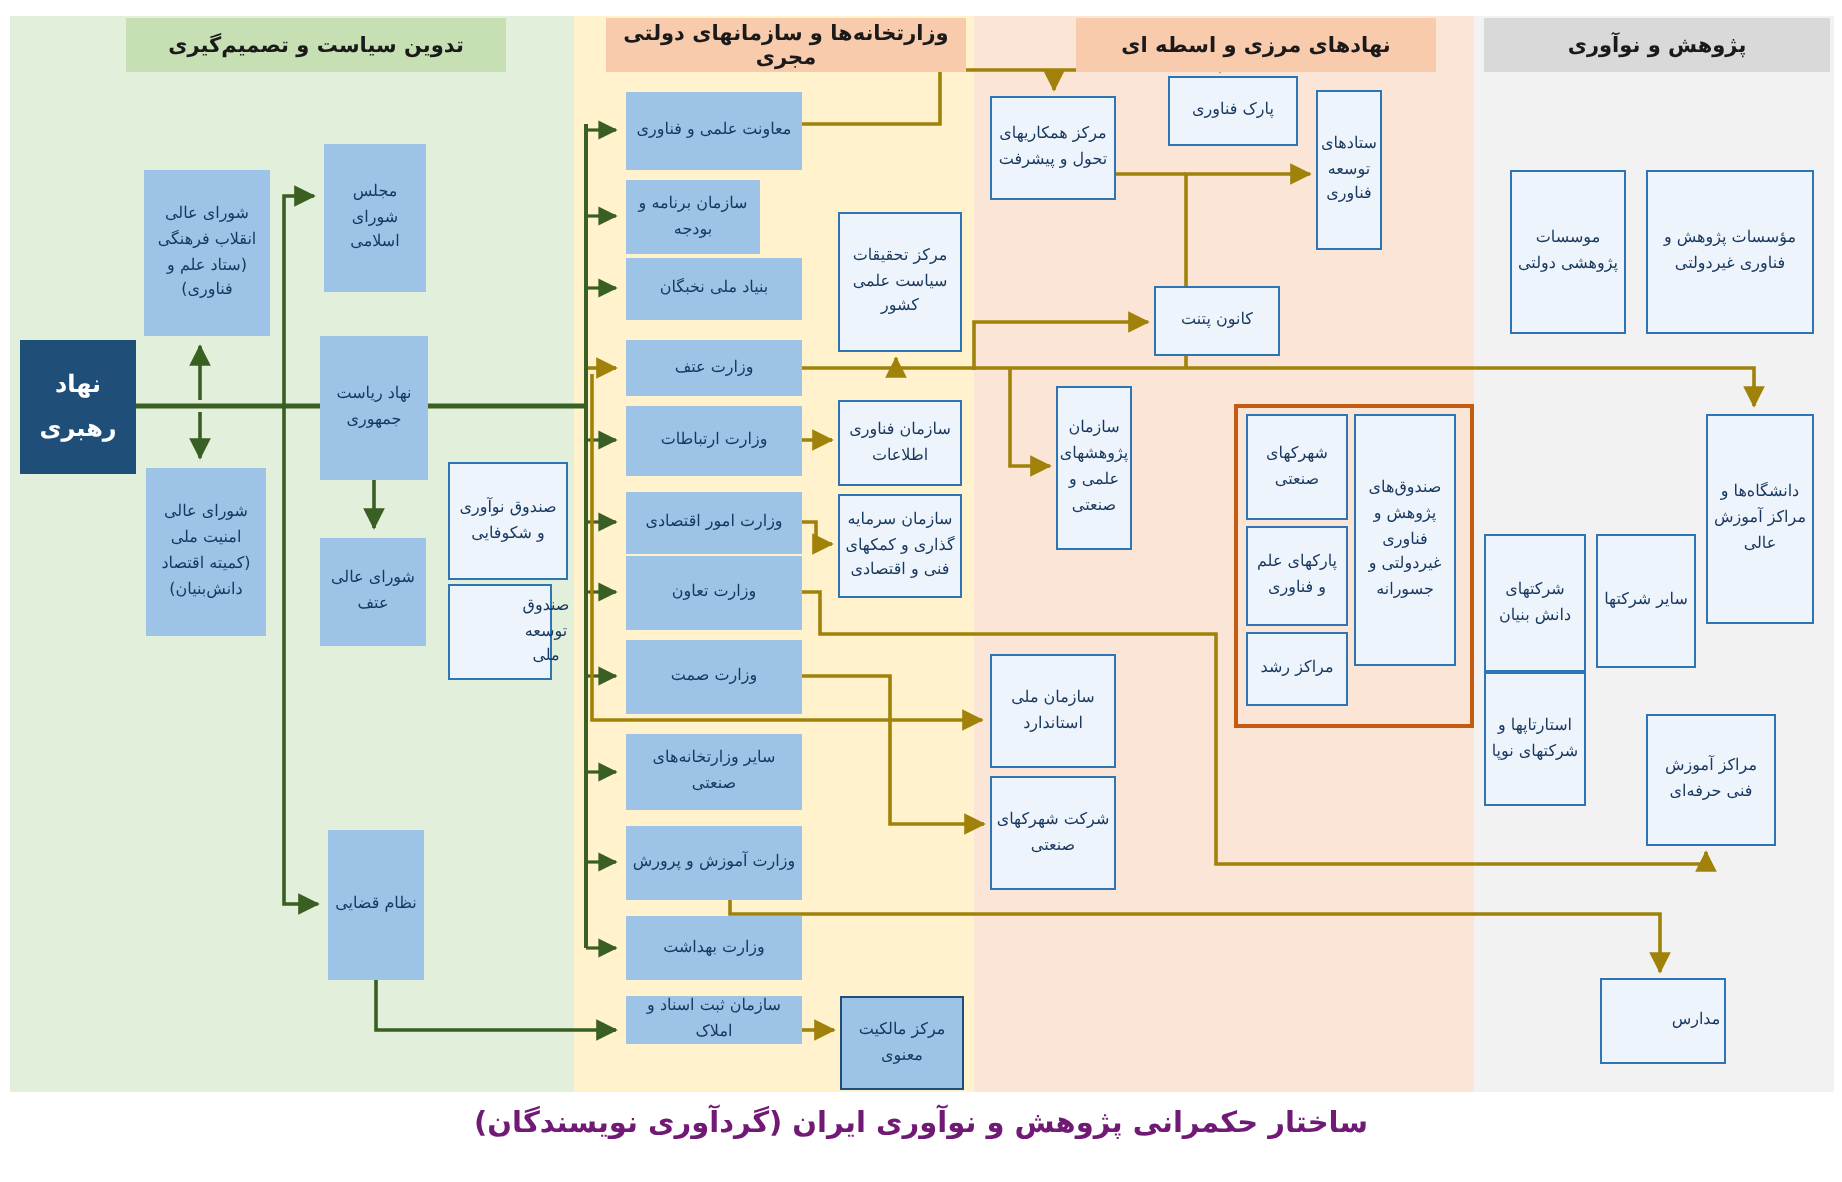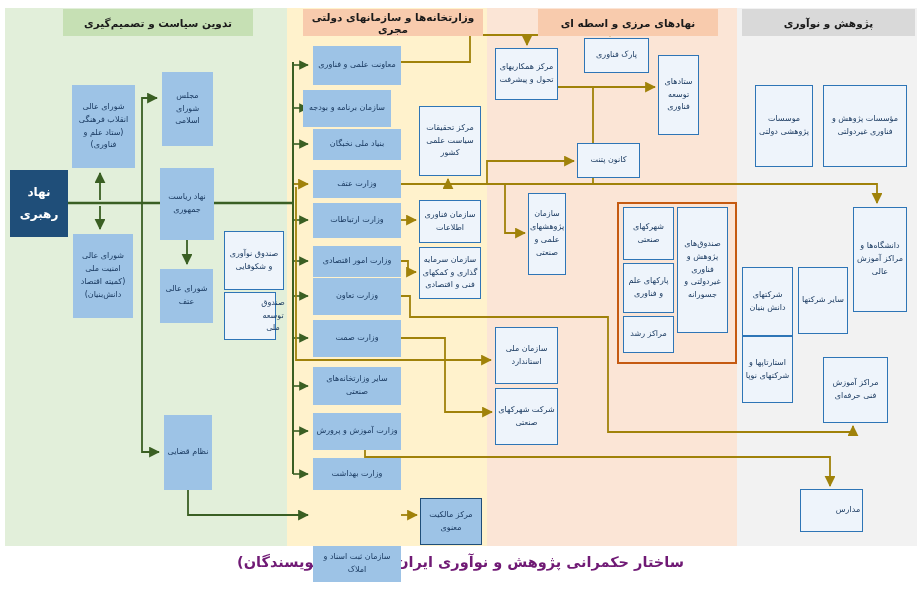--- a/index.html
+++ b/index.html
@@ -97,38 +97,38 @@
       <div class="node leader" style="left: 10px; top: 170px; width: 58px; height: 67px;">نهاد رهبری</div>
       <div class="node plain" style="left: 72px; top: 85px; width: 63px; height: 83px;">شورای عالی انقلاب فرهنگی (ستاد علم و فناوری)</div>
       <div class="node plain" style="left: 162px; top: 64px; width: 51px; height: 74px; margin-top: 8px;">مجلس شورای اسلامی</div>
       <div class="node plain" style="left: 160px; top: 168px; width: 54px; height: 72px;">نهاد ریاست جمهوری</div>
       <div class="node plain" style="left: 73px; top: 234px; width: 60px; height: 84px;">شورای عالی امنیت ملی (کمیته اقتصاد دانش‌بنیان)</div>
       <div class="node plain" style="left: 160px; top: 269px; width: 53px; height: 54px;">شورای عالی عتف</div>
       <div class="node bordered" style="left: 224px; top: 231px; width: 60px; height: 59px;">صندوق نوآوری و شکوفایی</div>
       <div class="node bordered" style="left: 224px; top: 292px; width: 41px; height: 48px; padding-left: 48px;">صندوق توسعه ملی</div>
       <div class="node plain" style="left: 164px; top: 415px; width: 48px; height: 75px;">نظام قضایی</div>
       <div class="node plain" style="left: 313px; top: 46px; width: 88px; height: 39px;">معاونت علمی و فناوری</div>
-      <div class="node plain" style="left: 303px; top: 90px; width: 88px; height: 37px;">سازمان برنامه و بودجه</div>
+      <div class="node plain" style="left: 313px; top: 90px; width: 67px; height: 37px;">سازمان برنامه و بودجه</div>
       <div class="node plain" style="left: 313px; top: 129px; width: 88px; height: 31px;">بنیاد ملی نخبگان</div>
       <div class="node plain" style="left: 313px; top: 170px; width: 88px; height: 28px;">وزارت عتف</div>
       <div class="node plain" style="left: 313px; top: 203px; width: 88px; height: 35px;">وزارت ارتباطات</div>
       <div class="node plain" style="left: 313px; top: 246px; width: 88px; height: 31px;">وزارت امور اقتصادی</div>
       <div class="node plain" style="left: 313px; top: 278px; width: 88px; height: 37px;">وزارت تعاون</div>
       <div class="node plain" style="left: 313px; top: 320px; width: 88px; height: 37px;">وزارت صمت</div>
       <div class="node plain" style="left: 313px; top: 367px; width: 88px; height: 38px;">سایر وزارتخانه‌های صنعتی</div>
       <div class="node plain" style="left: 313px; top: 413px; width: 88px; height: 37px;">وزارت آموزش و پرورش</div>
       <div class="node plain" style="left: 313px; top: 458px; width: 88px; height: 32px;">وزارت بهداشت</div>
-      <div class="node plain" style="left: 313px; top: 498px; width: 88px; height: 36px; margin-top: 48px;">سازمان ثبت اسناد و املاک</div>
+      <div class="node plain" style="left: 313px; top: 498px; width: 88px; height: 24px;">سازمان ثبت اسناد و املاک</div>
       <div class="node bordered" style="left: 419px; top: 106px; width: 62px; height: 70px;">مرکز تحقیقات سیاست علمی کشور</div>
       <div class="node bordered" style="left: 419px; top: 200px; width: 62px; height: 43px;">سازمان فناوری اطلاعات</div>
       <div class="node bordered" style="left: 419px; top: 247px; width: 62px; height: 52px;">سازمان سرمایه گذاری و کمکهای فنی و اقتصادی</div>
       <div class="node special" style="left: 420px; top: 498px; width: 62px; height: 47px;">مرکز مالکیت معنوی</div>
       <div class="node bordered" style="left: 495px; top: 48px; width: 63px; height: 52px;">مرکز همکاریهای تحول و پیشرفت</div>
       <div class="node bordered" style="left: 584px; top: 38px; width: 65px; height: 35px;">پارک فناوری</div>
-      <div class="node bordered" style="left: 658px; top: 45px; width: 41px; height: 80px; margin-top: 10px;">ستادهای توسعه فناوری</div>
+      <div class="node bordered" style="left: 658px; top: 45px; width: 33px; height: 80px;">ستادهای توسعه فناوری</div>
       <div class="node bordered" style="left: 577px; top: 143px; width: 63px; height: 35px;">کانون پتنت</div>
       <div class="node bordered" style="left: 528px; top: 193px; width: 38px; height: 82px;">سازمان پژوهشهای علمی و صنعتی</div>
       <div class="node bordered" style="left: 623px; top: 207px; width: 51px; height: 53px;">شهرکهای صنعتی</div>
       <div class="node bordered" style="left: 623px; top: 263px; width: 51px; height: 50px;">پارکهای علم و فناوری</div>
       <div class="node bordered" style="left: 623px; top: 316px; width: 51px; height: 37px;">مراکز رشد</div>
       <div class="node bordered" style="left: 677px; top: 207px; width: 51px; height: 126px;">صندوق‌های پژوهش و فناوری غیردولتی و جسورانه</div>
       <div class="node bordered" style="left: 495px; top: 327px; width: 63px; height: 57px;">سازمان ملی استاندارد</div>
       <div class="node bordered" style="left: 495px; top: 388px; width: 63px; height: 57px;">شرکت شهرکهای صنعتی</div>
       <div class="node bordered" style="left: 755px; top: 85px; width: 58px; height: 82px;">موسسات پژوهشی دولتی</div>
       <div class="node bordered" style="left: 823px; top: 85px; width: 84px; height: 82px;">مؤسسات پژوهش و فناوری غیردولتی</div>

